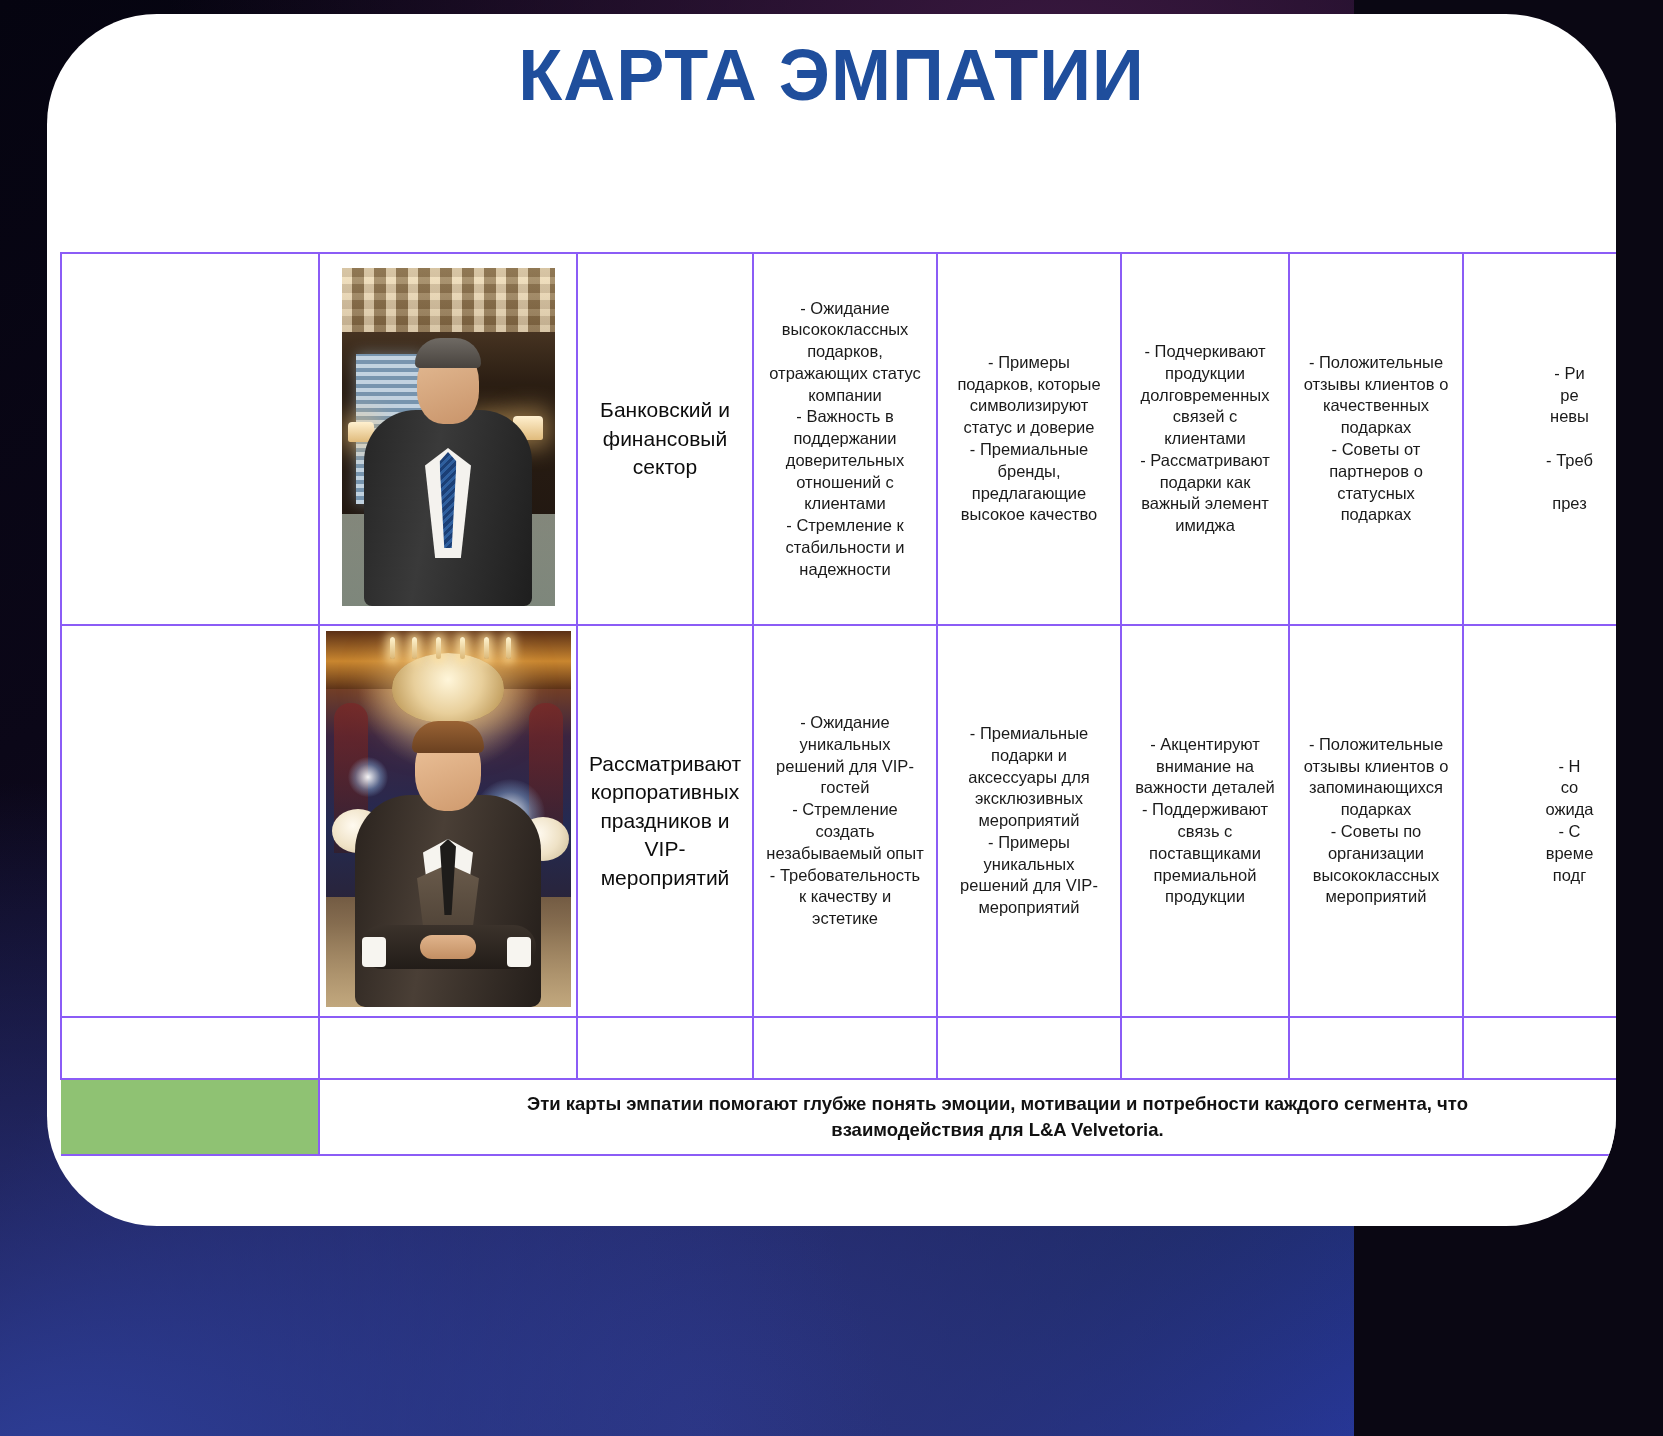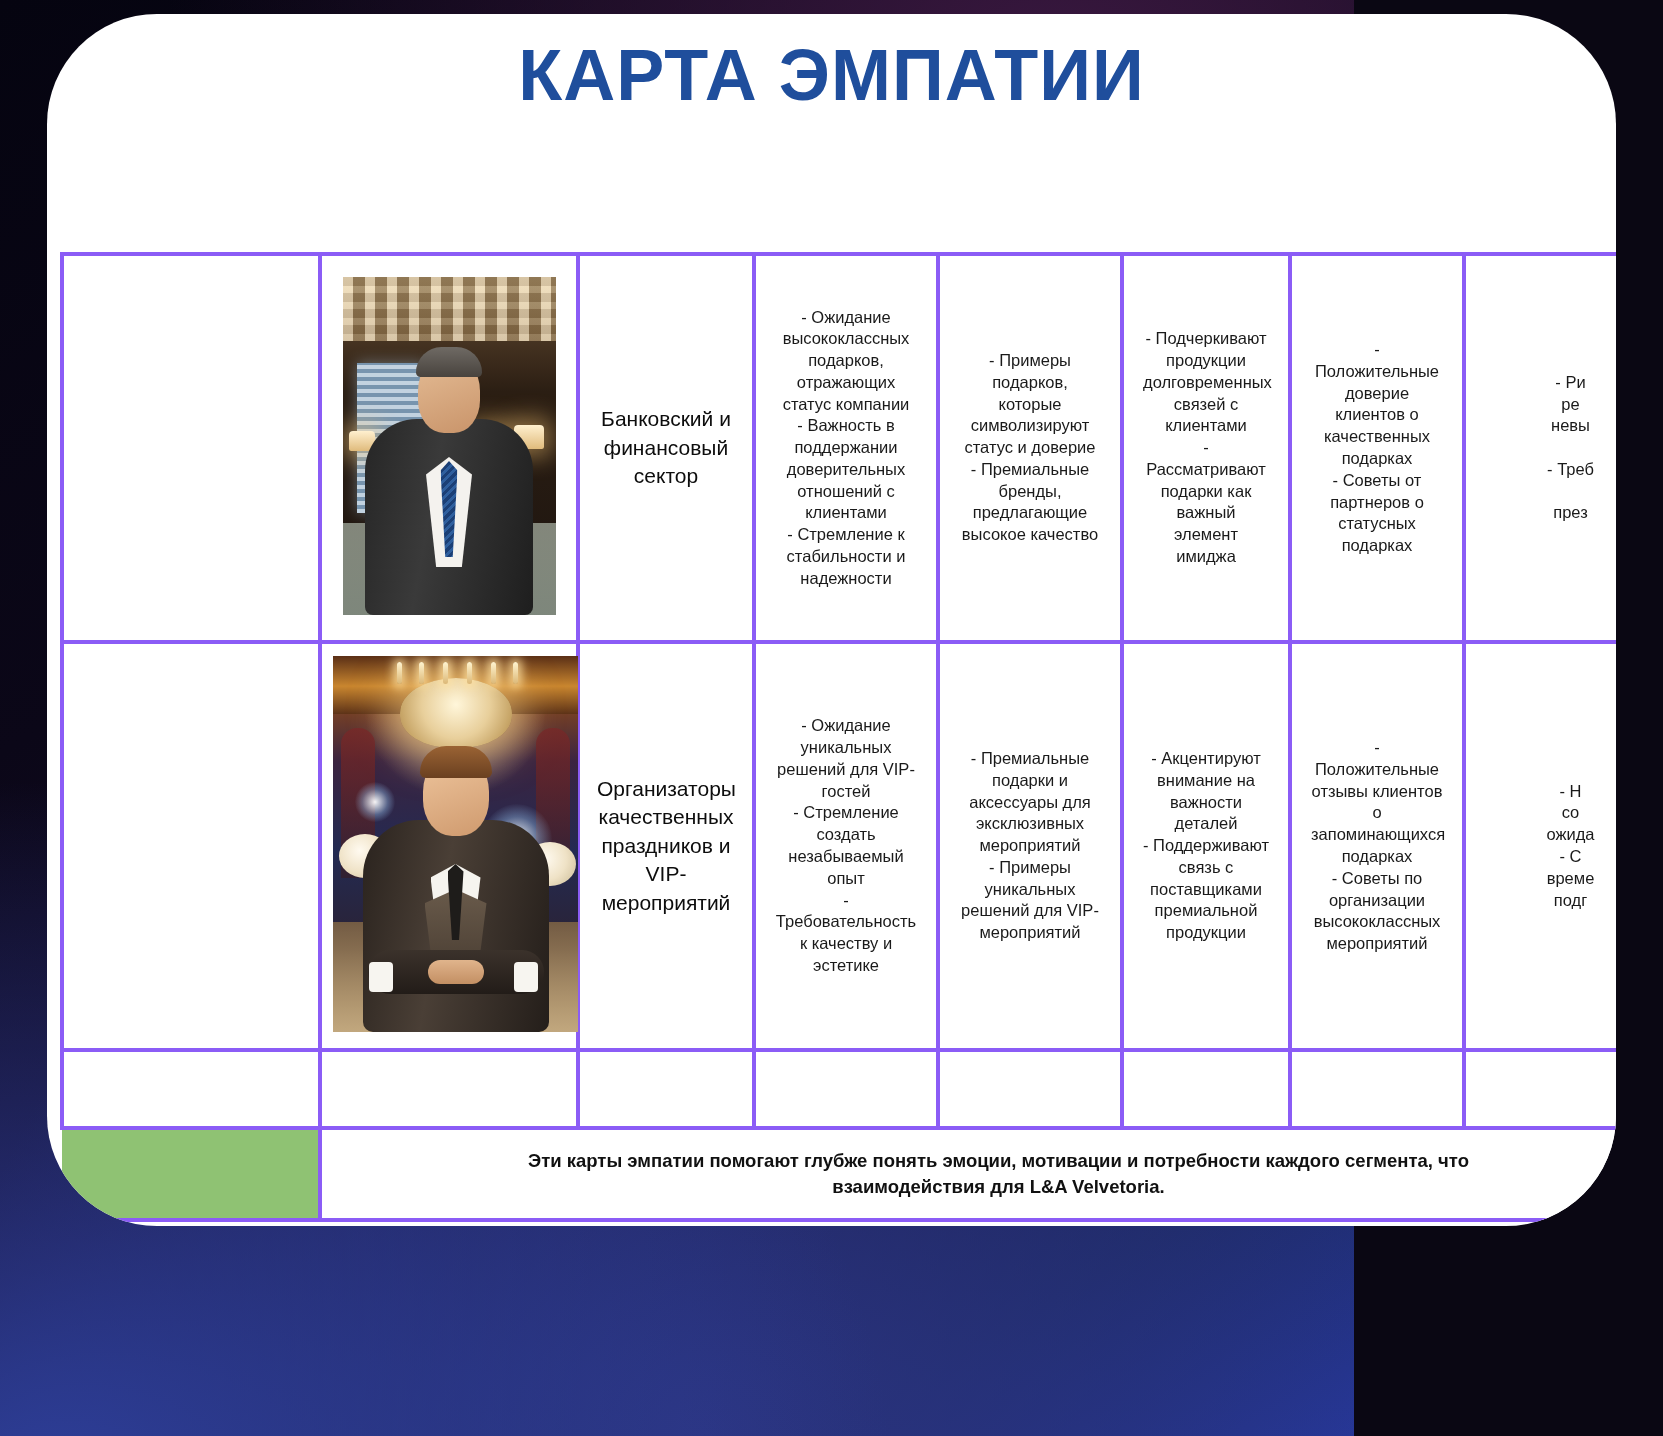--- a/index.html
+++ b/index.html
@@ -62,23 +62,23 @@
     height: 860px;
   }
 
   table.empathy {
     border-collapse: collapse;
     table-layout: fixed;
     width: 1615px;
   }
 
   table.empathy td {
-    border: 4px solid #8b5cf6;
+    border: 2px solid #8b5cf6;
     vertical-align: middle;
-    padding: 11px;
+    padding: 4px;
     background: #ffffff;
   }
 
   
   col.c-spacer  { width: 258px; }
   col.c-photo   { width: 258px; }
   col.c-segment { width: 176px; }
   col.c-think   { width: 184px; }
   col.c-see     { width: 184px; }
   col.c-say     { width: 168px; }
@@ -346,21 +346,21 @@
               <div class="cell-text">- Примеры подарков, которые символизируют статус и доверие
 - Премиальные бренды, предлагающие высокое качество</div>
             </td>
 
             <td>
               <div class="cell-text">- Подчеркивают продукции долговременных связей с клиентами
 - Рассматривают подарки как важный элемент имиджа</div>
             </td>
 
             <td>
-              <div class="cell-text">- Положительные доверие клиентов о качественных подарках
+              <div class="cell-text">- Положительные отзывы клиентов о качественных подарках
 - Советы от партнеров о статусных подарках</div>
             </td>
 
             <td>
               <div class="cell-text">- Ри
 ре
 невы
 
 - Треб
 
@@ -396,21 +396,21 @@
                 <span class="ev-arms"></span>
                 <span class="ev-cuff cl"></span>
                 <span class="ev-cuff cr"></span>
                 <span class="ev-hands"></span>
                 <span class="ev-head"></span>
                 <span class="ev-hair"></span>
               </span>
             </td>
 
             <td>
-              <div class="cell-segment">Организаторы качественных праздников и VIP-мероприятий</div>
+              <div class="cell-segment">Рассматривают корпоративных праздников и VIP-мероприятий</div>
             </td>
 
             <td>
               <div class="cell-text">- Ожидание уникальных решений для VIP-гостей
 - Стремление создать незабываемый опыт
 - Требовательность к качеству и эстетике</div>
             </td>
 
             <td>
               <div class="cell-text">- Премиальные подарки и аксессуары для эксклюзивных мероприятий

